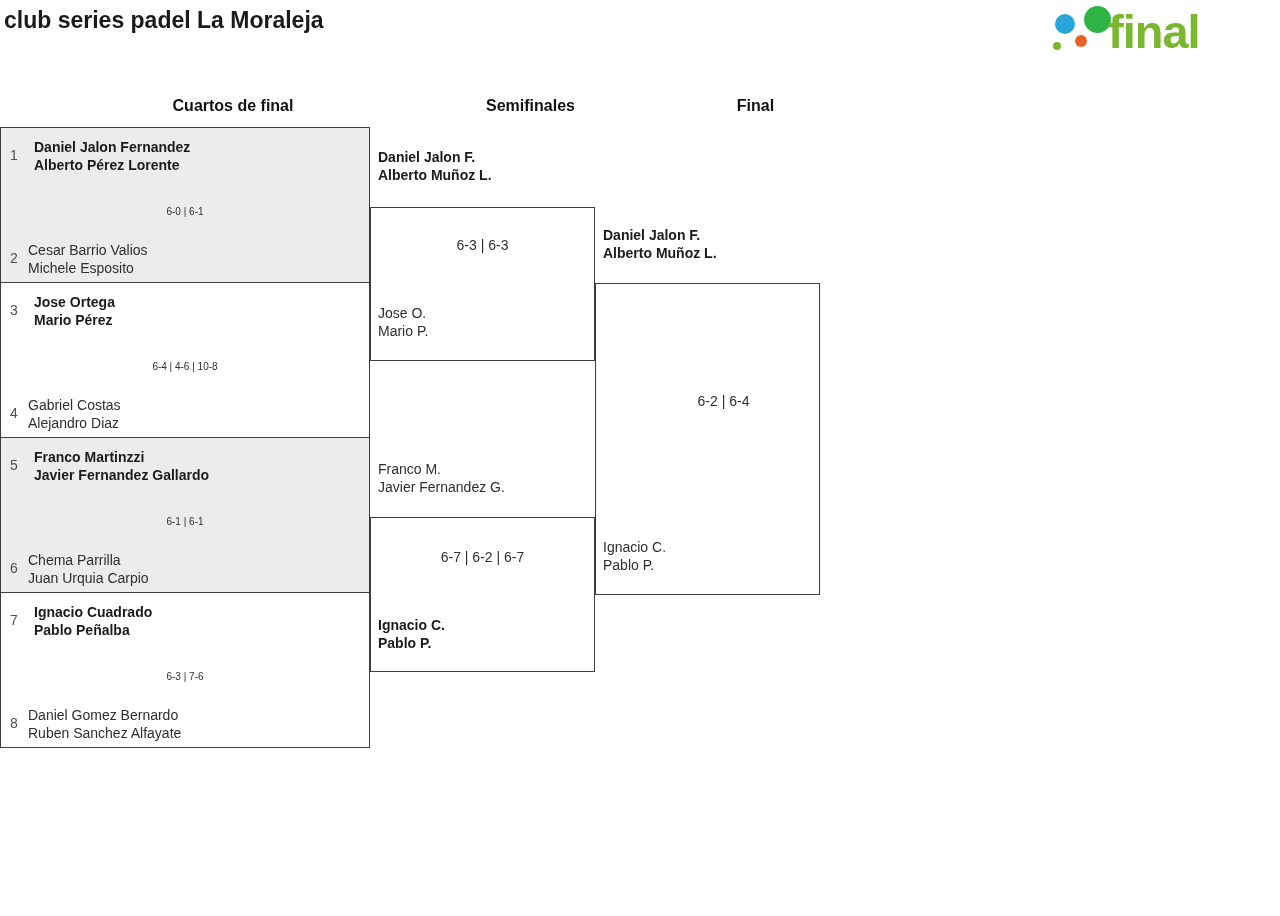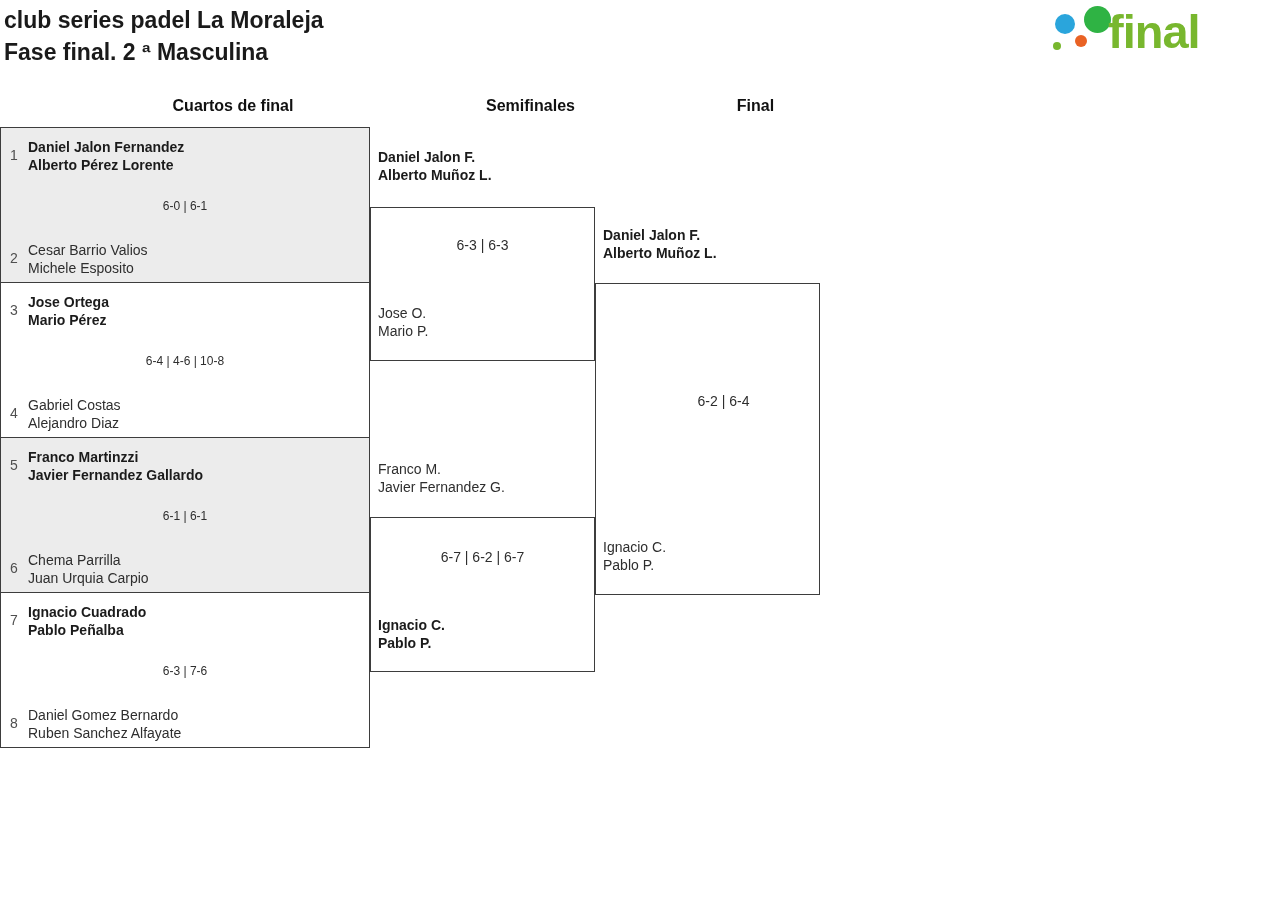--- a/index.html
+++ b/index.html
@@ -35,23 +35,23 @@
   .qf.shaded { background:var(--shaded-match, #ececec); }
   .qf1 { top:127px; height:156px; }
   .qf2 { top:282px; height:156px; }
   .qf3 { top:437px; height:156px; }
   .qf4 { top:592px; height:156px; }
 
   .seed { position:absolute; left:0; width:26px; height:36px; line-height:36px;
           text-align:center; font-size:14px; color:#4f4f4f; }
   .seed.s-top { top:9px; }  .seed.s-bot { top:112px; }
   .team { position:absolute; left:27px; font-size:14px; line-height:18px; }
-  .team.t-top { top:10px; } .team.t-bot { top:113px; }
+  .team.t-top { top:10px;margin-left:6px; } .team.t-bot { top:113px; }
   .winner { font-weight:700; color:#1b1b1b; }
-  .qf-score { position:absolute; left:0; width:100%; top:71px; text-align:center; font-size:12px; }
+  .qf-score { position:absolute; left:0; width:100%; top:78px; text-align:center; font-size:10px; }
 
   
   .conn { position:absolute; box-sizing:border-box; border:1px solid var(--border, #3d3d3d); background:transparent; }
   .sf1-box   { left:370px; top:207px; width:225px; height:154px; }
   .sf2-box   { left:370px; top:517px; width:225px; height:155px; }
   .final-box { left:595px; top:283px; width:225px; height:312px; }
 
   
   .adv { position:absolute; font-size:14px; line-height:18px; }
   .sf1-top { left:378px; top:148px; }
@@ -65,21 +65,20 @@
   .sf2-score { left:370px; top:549px; }
   .f-score   { left:595px; top:393px;padding-left:16px; }
 </style>
 </head>
 <body>
 
 <div class="page">
 
   <div class="page-title">
     <div>club series padel La Moraleja</div>
-    <div>Fase final. 2 ª Masculina</div>
   </div>
 
   <div class="logo">
     <span class="dot dot-blue"></span>
     <span class="dot dot-green"></span>
     <span class="dot dot-orange"></span>
     <span class="dot dot-small"></span>
     <span class="wordmark">final</span>
   </div>
 

